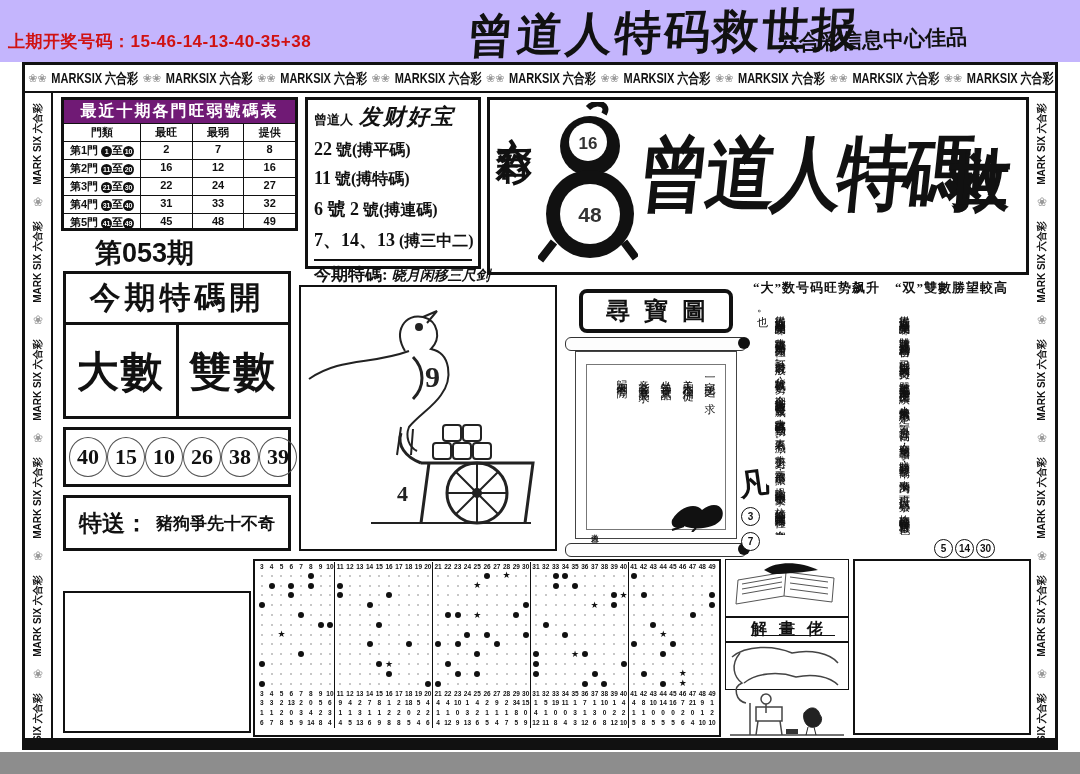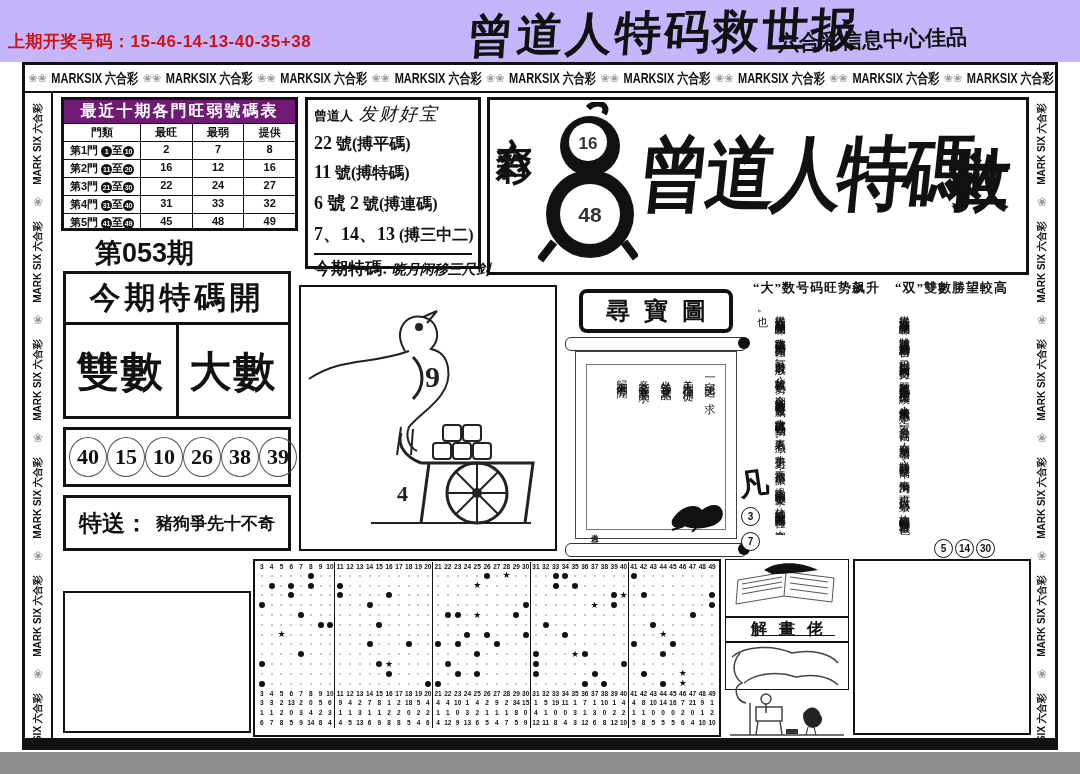--- a/index.html
+++ b/index.html
@@ -42,21 +42,21 @@
   .ft-cell{font-size:11px;font-weight:bold;text-align:center;border-left:1px solid #111;
     flex:1;padding:1px 0;}
   .ft-cell:first-child{border-left:none;flex:1.5;}
   .bcirc{display:inline-flex;align-items:center;justify-content:center;background:#111;color:#fff;
     border-radius:50%;width:11px;height:11px;font-size:7px;font-weight:bold;vertical-align:middle;}
   
   #lucky-box{position:absolute;left:252px;top:4px;width:176px;height:172px;border:3px solid #111;
     box-sizing:border-box;padding:2px 6px;}
   #lucky-head{display:flex;align-items:baseline;gap:6px;border-bottom:0;}
   #lucky-who{font-size:13px;font-weight:bold;}
-  #lucky-title{font-size:18px;font-weight:400;font-style:italic;letter-spacing:2px;}
+  #lucky-title{font-size:22px;font-weight:700;font-style:italic;letter-spacing:2px;}
   .lucky-line{font-size:16px;font-weight:700;margin-top:7px;white-space:nowrap;}
   .lucky-line b{font-size:18px;}
   #lucky-foot{border-top:2px solid #111;margin-top:7px;padding-top:2px;white-space:nowrap;}
   #lucky-foot-label{font-size:17px;font-weight:900;}
   #lucky-foot-text{font-size:14px;font-weight:700;font-style:italic;}
   
   #masthead{position:absolute;left:434px;top:4px;width:542px;height:178px;border:3px solid #111;
     box-sizing:border-box;overflow:hidden;}
   #mast-vert{position:absolute;left:6px;top:8px;writing-mode:vertical-rl;font-size:36px;
     font-weight:900;letter-spacing:6px;line-height:1;}
@@ -293,22 +293,22 @@
         <text x="52" y="120" text-anchor="middle" font-size="21" class="gourd-num" fill="#333">48</text>
       </svg>
       <div id="mast-main">曾道人特碼</div>
       <div id="mast-tail">救世</div>
     </div>
 
     <div id="issue-label">第053期</div>
     <div id="prediction-box">
       <div id="prediction-header">今期特碼開</div>
       <div id="prediction-cells">
+        <div class="pred-cell">大數</div>
         <div class="pred-cell">雙數</div>
-        <div class="pred-cell">大數</div>
       </div>
     </div>
     <div id="numbers-box">
         <span class="num-circ">40</span>
         <span class="num-circ">15</span>
         <span class="num-circ">10</span>
         <span class="num-circ">26</span>
         <span class="num-circ">38</span>
         <span class="num-circ">39</span>
       </div>

